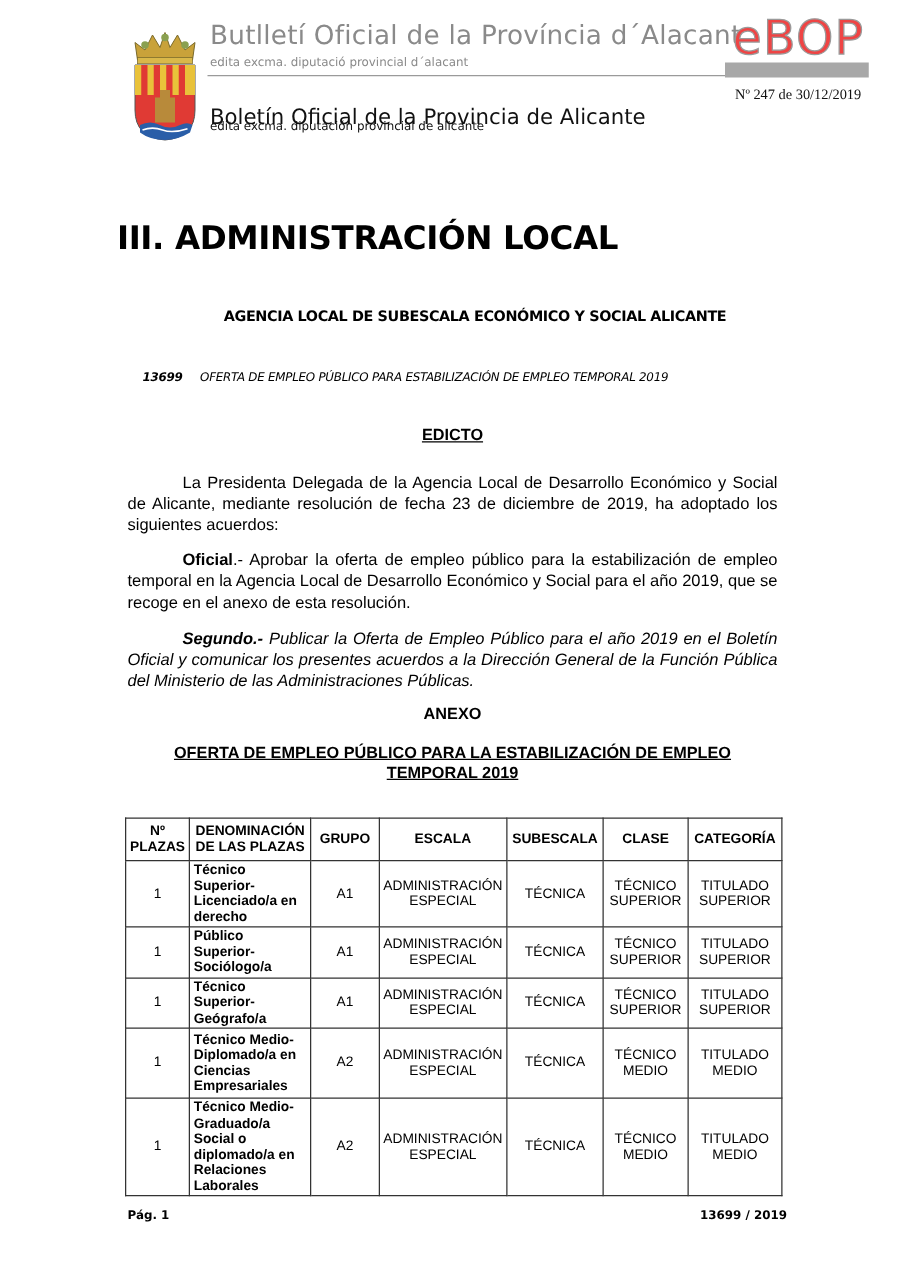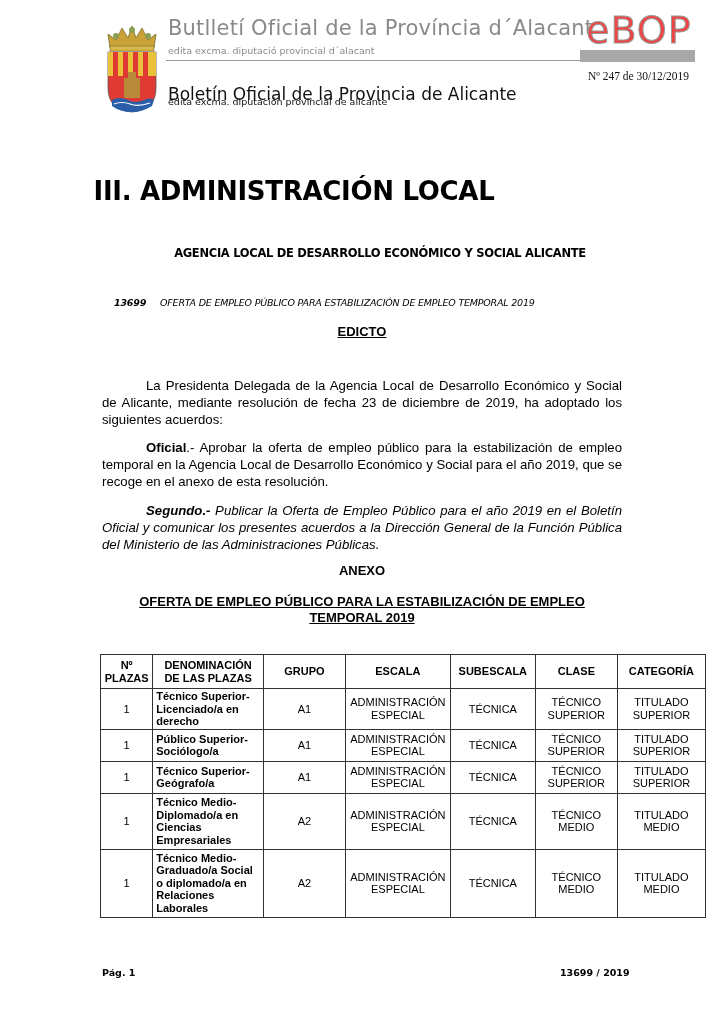--- a/index.html
+++ b/index.html
@@ -17,34 +17,34 @@
   .hdr-es-title { left: 168px; top: 64px; font-family: "DejaVu Sans", sans-serif; font-size: 17px; color: #111; white-space: nowrap; margin-top: 20px; }
   .hdr-es-sub { left: 168px; top: 96px; font-family: "DejaVu Sans", sans-serif; font-size: 9.5px; color: #111; white-space: nowrap; }
   .ebop { left: 586px; top: 8px; font-family: "DejaVu Sans", sans-serif; font-size: 38px; color: #ef4444; -webkit-text-stroke: 1px #9a9a9a; letter-spacing: 1px; }
   .issue { left: 588px; top: 70px; font-family: "Liberation Serif", serif; font-size: 11.5px; color: #111; white-space: nowrap; }
 
   
   .section-title { left: 0; width: 588px; top: 176px; text-align: center; font-family: "DejaVu Sans", sans-serif; font-weight: bold; font-size: 26px; letter-spacing: -0.3px; }
   .agency { left: 0; width: 724px; top: 246px; padding-left: 36px; text-align: center; font-family: "DejaVu Sans", sans-serif; font-weight: bold; font-size: 11.5px; letter-spacing: -0.3px; }
   .ad-line { left: 102px; top: 297px; font-family: "DejaVu Sans", sans-serif; font-style: italic; font-size: 9.5px; white-space: nowrap; letter-spacing: -0.2px; margin-left: 12px; }
   .ad-line .num { font-weight: bold; margin-right: 14px; }
-  .edicto { left: 0; width: 724px; top: 324px; padding-left: 0; text-align: center; font-weight: bold; font-size: 13px; text-decoration: underline; }
+  .edicto { left: 0; width: 724px; top: 340px; padding-left: 0; text-align: center; font-weight: bold; font-size: 13px; text-decoration: underline; }
   .edicto span { position: relative; left: 0px; }
 
   .para { left: 102px; width: 520px; font-size: 13.2px; line-height: 16.8px; text-align: justify; }
   .para .indent { display: inline-block; width: 44px; }
   .p1 { top: 378px; }
   .p2 { top: 440px; }
   .p3 { top: 503px; font-style: italic; }
 
   .anexo { left: 0; width: 724px; top: 563px; text-align: center; font-weight: bold; font-size: 13px; padding-left: 0; }
   .anexo-title { left: 120px; width: 484px; top: 594px; text-align: center; font-weight: bold; font-size: 13px; line-height: 16px; text-decoration: underline; }
 
   
-  table.plazas { position: absolute; left: 100px; top: 654px; width: 606px; border-collapse: collapse; font-size: 11px; }
+  table.plazas { position: absolute; left: 100px; top: 654px; width: 526px; border-collapse: collapse; font-size: 11px; }
   table.plazas th, table.plazas td { border: 1px solid #333; text-align: center; vertical-align: middle; padding: 1px 3px; line-height: 12.5px; }
   table.plazas th { font-weight: bold; height: 34px; }
   table.plazas td.denom { text-align: left; font-weight: bold; }
   table.plazas col.c1 { width: 50px; }
   table.plazas col.c2 { width: 108px; }
   table.plazas col.c3 { width: 80px; }
   table.plazas col.c4 { width: 99px; }
   table.plazas col.c5 { width: 83px; }
   table.plazas col.c6 { width: 80px; }
   table.plazas col.c7 { width: 86px; }
@@ -83,21 +83,21 @@
 <div class="abs hdr-ca-title">Butlletí Oficial de la Província d´Alacant</div>
 <div class="abs hdr-ca-sub">edita excma. diputació provincial d´alacant</div>
 <div class="abs hdr-rule"></div>
 <div class="abs hdr-graybar"></div>
 <div class="abs hdr-es-title">Boletín Oficial de la Provincia de Alicante</div>
 <div class="abs hdr-es-sub">edita excma. diputación provincial de alicante</div>
 <div class="abs ebop">eBOP</div>
 <div class="abs issue">Nº 247 de 30/12/2019</div>
 
 <div class="abs section-title">III. ADMINISTRACIÓN LOCAL</div>
-<div class="abs agency">AGENCIA LOCAL DE DESARROLLO ECONÓMICO Y SOCIAL ALICANTE</div>
+<div class="abs agency">AGENCIA LOCAL DE SUBESCALA ECONÓMICO Y SOCIAL ALICANTE</div>
 <div class="abs ad-line">
   <span class="num">13699</span><span>OFERTA DE EMPLEO PÚBLICO PARA ESTABILIZACIÓN DE EMPLEO TEMPORAL 2019</span>
 </div>
 <div class="abs edicto"><span>EDICTO</span></div>
 
 <div class="abs para p1">
   <span class="indent"></span><span>La Presidenta Delegada de la Agencia Local de Desarrollo Económico y Social de Alicante, mediante resolución de fecha 23 de diciembre de 2019, ha adoptado los siguientes acuerdos:</span>
 </div>
 <div class="abs para p2">
   <span class="indent"></span><b>Oficial</b><span>.- Aprobar la oferta de empleo público para la estabilización de empleo temporal en la Agencia Local de Desarrollo Económico y Social para el año 2019, que se recoge en el anexo de esta resolución.</span>

